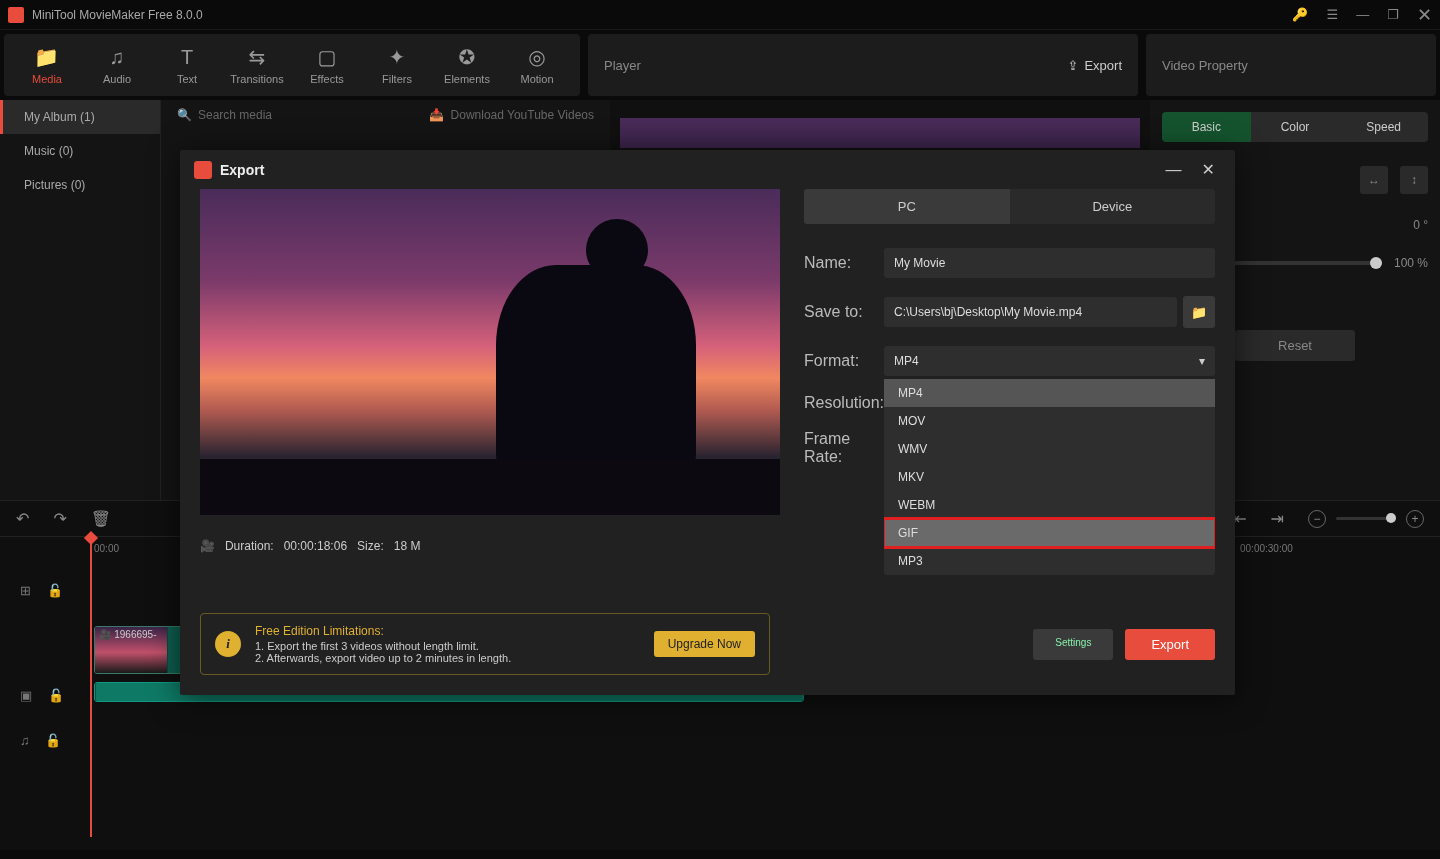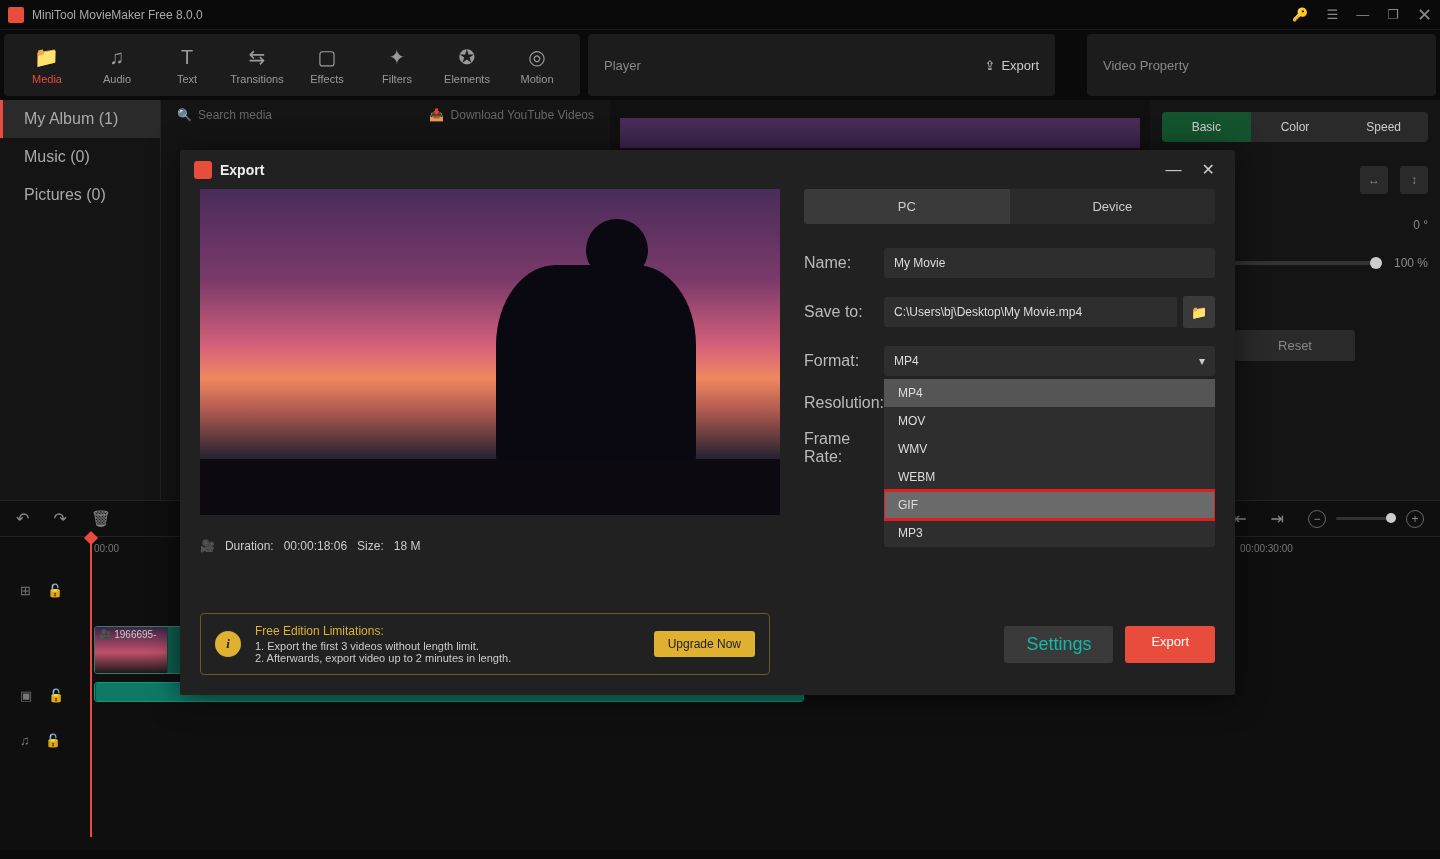--- a/index.html
+++ b/index.html
@@ -16,26 +16,26 @@
   
   .main-toolbar { height: 70px; display: flex; padding: 4px; gap: 8px; }
   .tool-tabs { background: #1c1c1c; border-radius: 4px; display: flex; padding: 4px 8px; }
   .tool-tab { width: 70px; display: flex; flex-direction: column; align-items: center; justify-content: center; gap: 4px; color: #999; cursor: pointer; }
   .tool-tab.active { color: #e74c3c; }
   .tool-tab .ticon { font-size: 20px; }
   .tool-tab .tlabel { font-size: 11px; }
   .player-head { flex: 1; background: #1c1c1c; border-radius: 4px; display: flex; align-items: center; padding: 0 16px; color: #888; }
   .player-head .spacer { flex: 1; }
   .player-head .export-btn { display: flex; align-items: center; gap: 6px; color: #ccc; cursor: pointer; }
-  .prop-head { width: 349px; background: #1c1c1c; border-radius: 4px; display: flex; align-items: center; padding: 0 16px; color: #888; margin-left: 24px; }
+  .prop-head { width: 290px; background: #1c1c1c; border-radius: 4px; display: flex; align-items: center; padding: 0 16px; color: #888; }
 
   
   .middle { display: flex; height: 400px; }
   .sidebar { width: 160px; background: #141414; }
-  .sidebar-item { padding: 10px 24px; color: #aaa; font-size: 16px; cursor: pointer; }
+  .sidebar-item { padding: 10px 24px; color: #aaa; font-size: 12px; cursor: pointer; }
   .sidebar-item.selected { background: #2a2a2a; border-left: 3px solid #e74c3c; padding-left: 21px; }
   .media-panel { flex: 1; background: #141414; border-left: 1px solid #222; }
   .media-top { display: flex; align-items: center; padding: 8px 16px; color: #666; font-size: 12px; justify-content: space-between; }
   .media-top .search { display: flex; align-items: center; gap: 6px; }
   .player-area { width: 540px; background: #101010; position: relative; }
   .player-preview { position: absolute; left: 10px; top: 18px; right: 10px; height: 30px; background: linear-gradient(180deg, #4a2c5a, #3a2348); }
   .prop-panel { width: 290px; background: #141414; padding: 12px; }
   .prop-tabs { display: flex; border-radius: 4px; overflow: hidden; margin-bottom: 20px; }
   .prop-tab { flex: 1; background: #2a2a2a; text-align: center; padding: 8px 0; color: #ccc; font-size: 12px; cursor: pointer; }
   .prop-tab.active { background: #14532d; }
@@ -97,21 +97,21 @@
   .dd-item { padding: 7px 14px; color: #ddd; font-size: 12px; cursor: pointer; }
   .dd-item.selected { background: #555; }
   .dd-item.highlighted { background: #6a6a6a; outline: 3px solid #e02020; outline-offset: -1px; position: relative; z-index: 2; }
   .modal-footer { padding: 12px 20px 20px 20px; display: flex; align-items: center; }
   .limitations { flex: 1; border: 1px solid #6a5a20; border-radius: 4px; padding: 10px 14px; display: flex; align-items: center; gap: 14px; max-width: 570px; }
   .info-ico { width: 26px; height: 26px; border-radius: 50%; background: #e0b030; color: #222; display: flex; align-items: center; justify-content: center; font-weight: bold; font-family: Georgia, serif; font-style: italic; }
   .lim-text { font-size: 11px; color: #ccc; }
   .lim-title { color: #e0b030; font-size: 12px; margin-bottom: 2px; }
   .upgrade-btn { background: #e0b030; color: #222; padding: 6px 14px; border-radius: 3px; font-size: 12px; cursor: pointer; }
   .footer-actions { display: flex; gap: 12px; margin-left: auto; }
-  .btn-settings { background: #3a3a3a; color: #14b8a6; padding: 8px 22px; border-radius: 3px; font-size: 18px; cursor: pointer; }
+  .btn-settings { background: #3a3a3a; color: #86efac; padding: 8px 22px; border-radius: 3px; font-size: 10px; cursor: pointer; }
   .btn-export { background: #e74c3c; color: #fff; padding: 8px 26px; border-radius: 3px; font-size: 13px; cursor: pointer; }
 </style>
 </head>
 <body>
 
 <div class="titlebar">
   <div class="app-icon"></div>
   <div class="title">MiniTool MovieMaker Free 8.0.0</div>
   <div class="win-controls">
     <span class="key-icon">🔑</span>
@@ -323,20 +323,21 @@
         <div class="form-label">Resolution:</div>
       </div>
       <div class="form-row">
         <div class="form-label">Frame Rate:</div>
       </div>
 
       <div class="dropdown">
         <div class="dd-item selected">MP4</div>
         <div class="dd-item">MOV</div>
         <div class="dd-item">WMV</div>
+        <div class="dd-item">MKV</div>
         <div class="dd-item">WEBM</div>
         <div class="dd-item highlighted">GIF</div>
         <div class="dd-item">MP3</div>
       </div>
     </div>
   </div>
   <div class="modal-footer">
     <div class="limitations">
       <div class="info-ico">i</div>
       <div class="lim-text">

